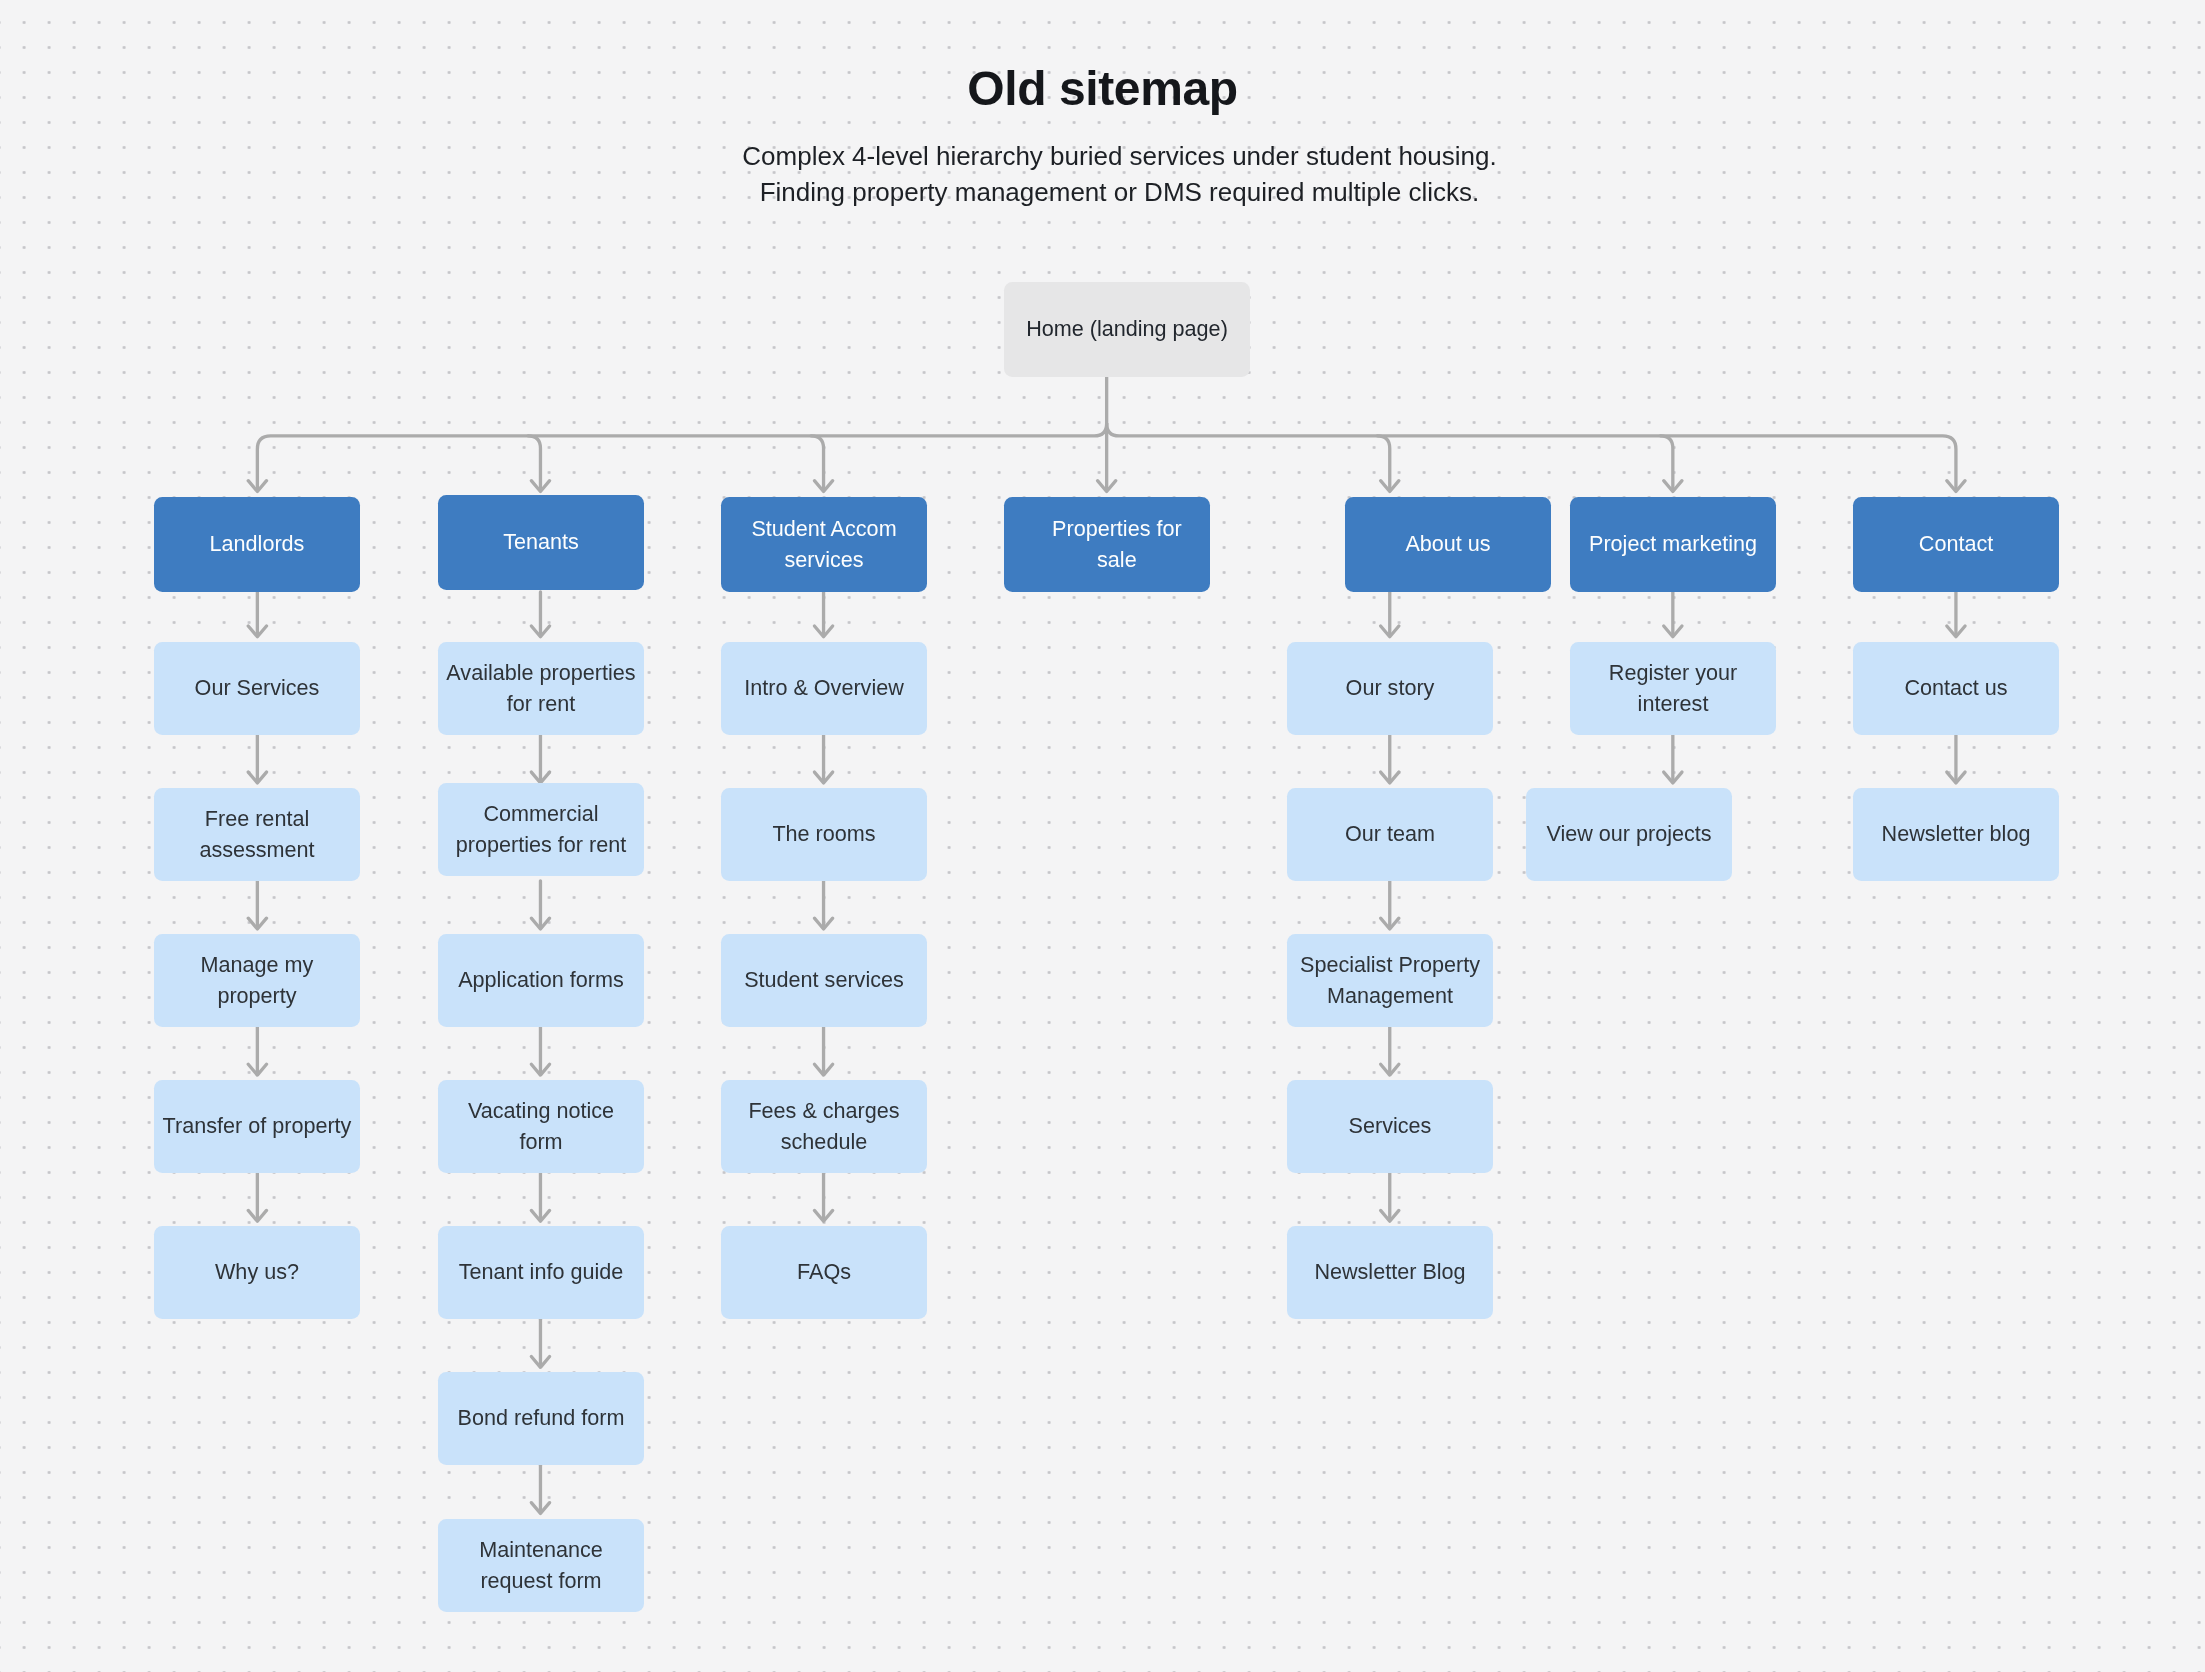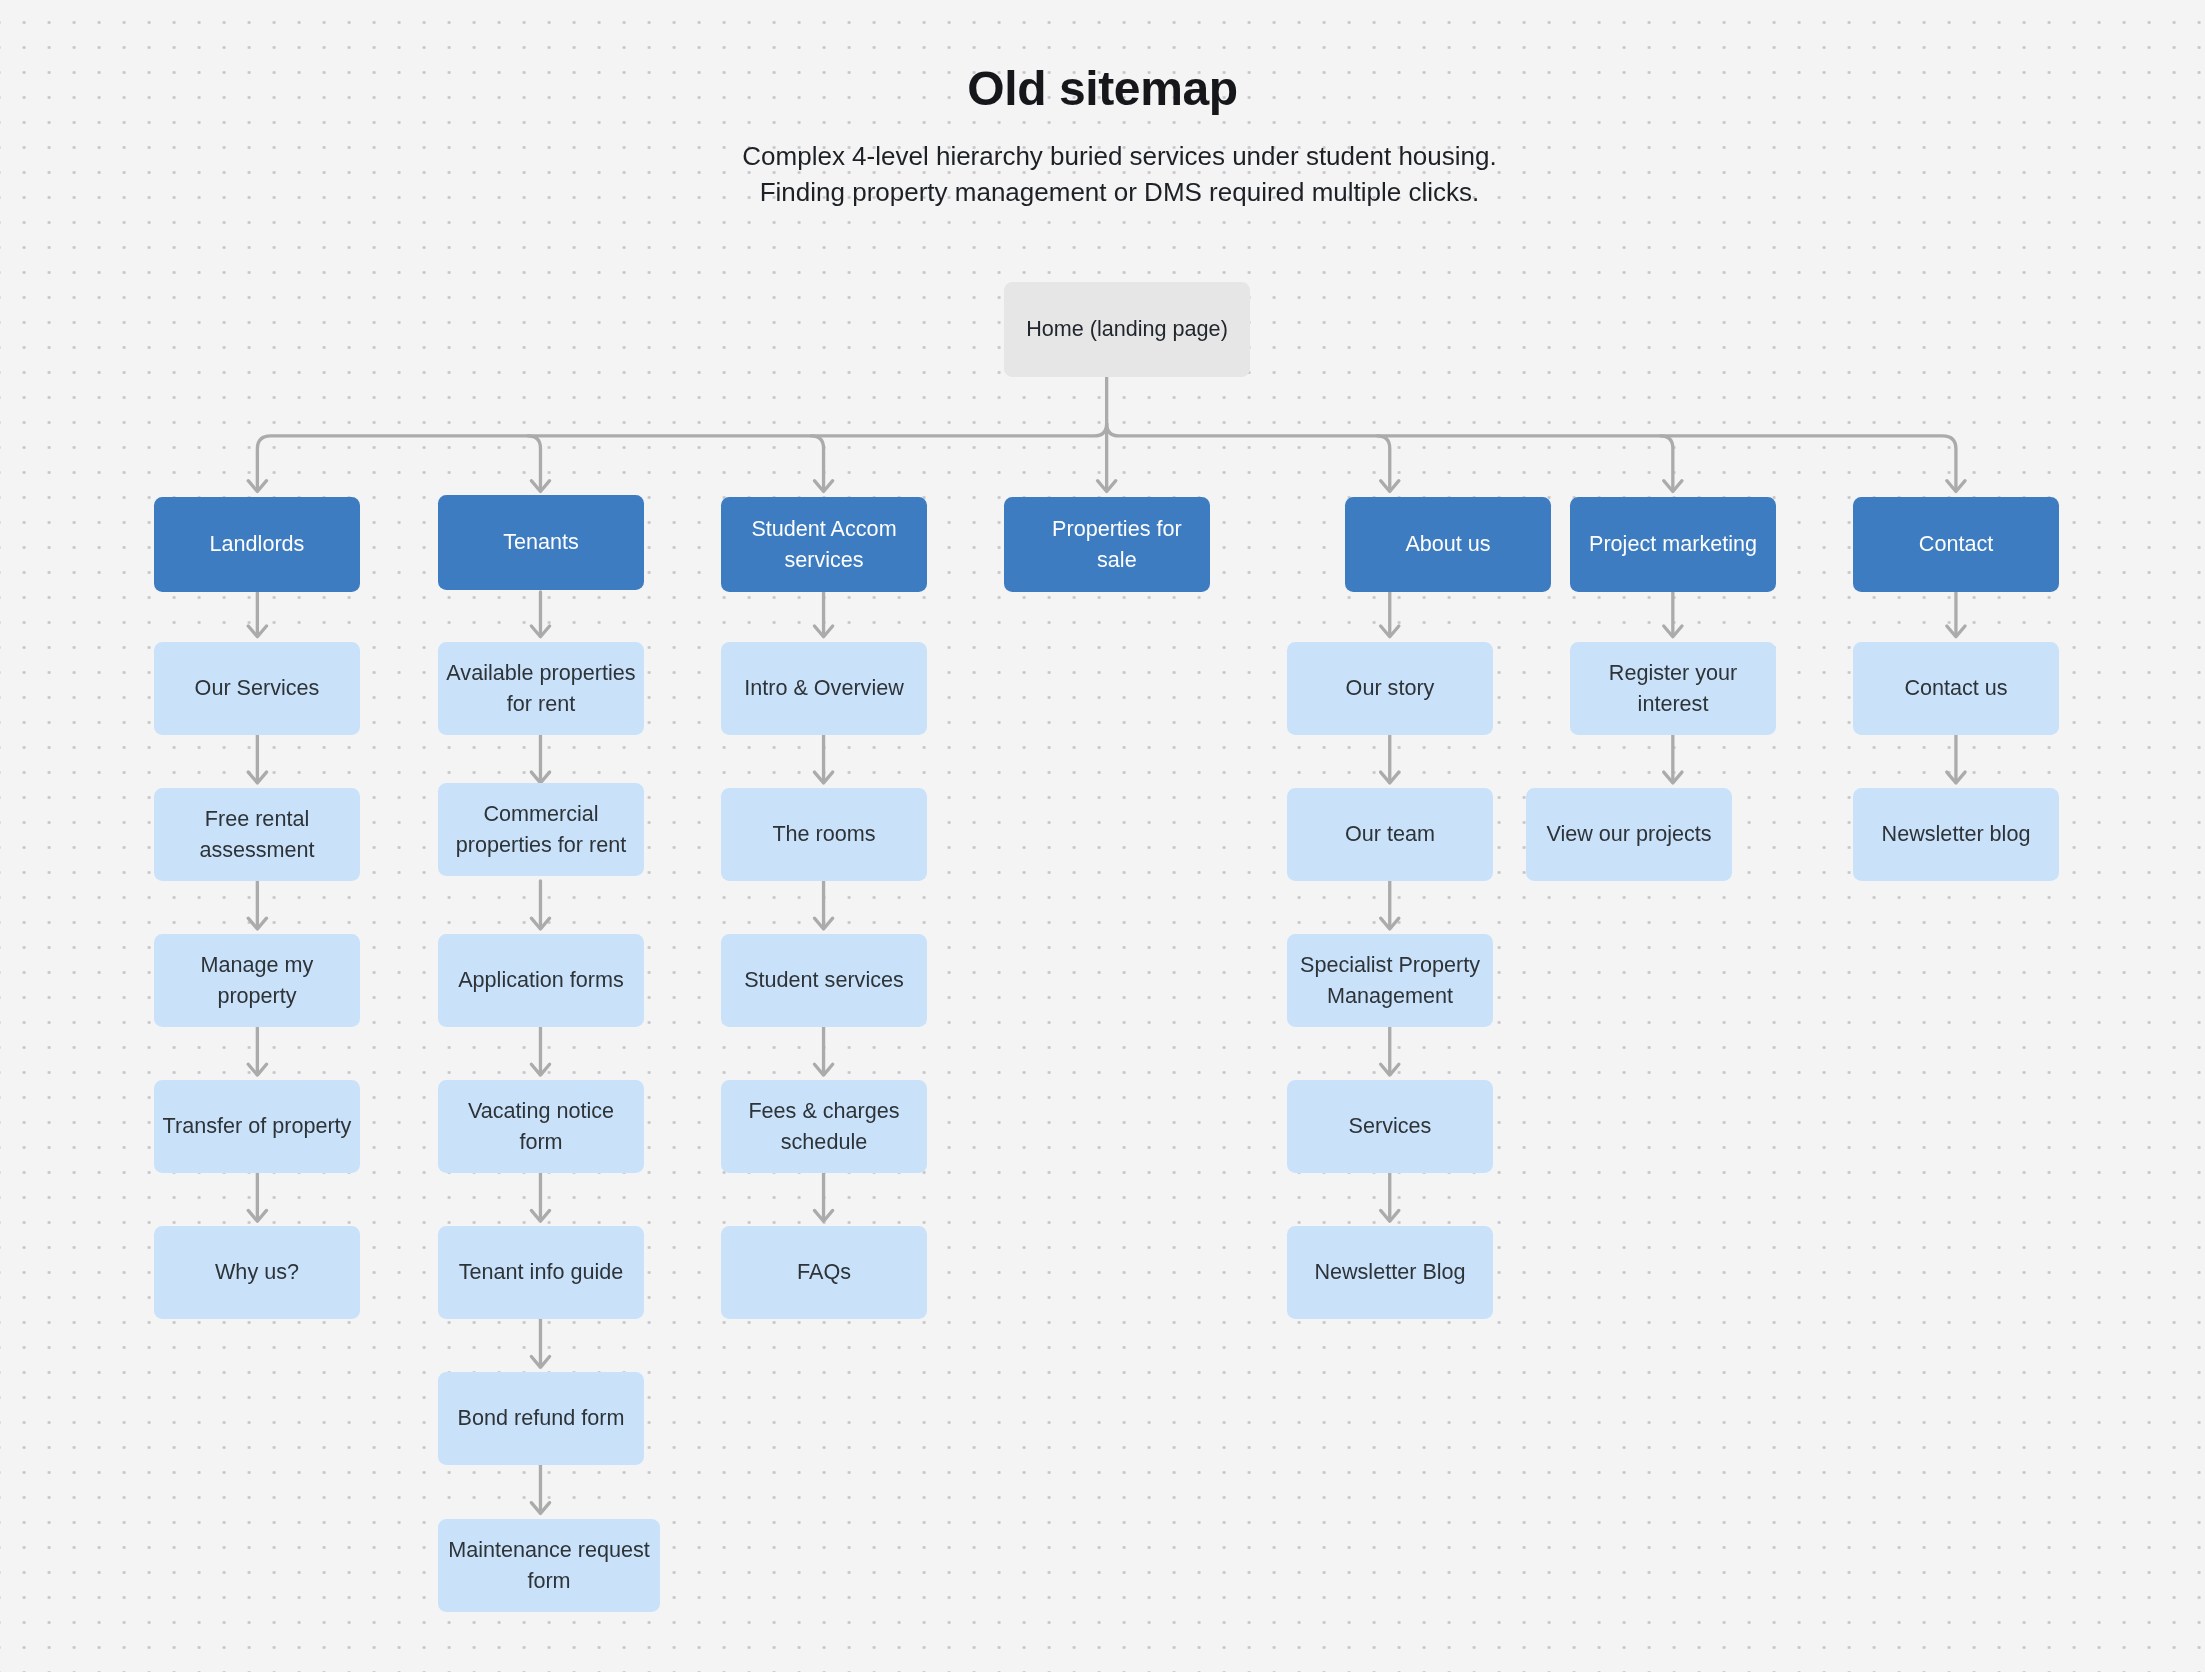--- a/index.html
+++ b/index.html
@@ -141,21 +141,21 @@
       <div class="node leaf" style="left: 154px; top: 934px; width: 206px; height: 93px; background: rgb(201, 226, 250); color: rgb(46, 51, 56);">Manage my property</div>
       <div class="node leaf" style="left: 154px; top: 1080px; width: 206px; height: 93px; background: rgb(201, 226, 250); color: rgb(46, 51, 56);">Transfer of property</div>
       <div class="node leaf" style="left: 154px; top: 1226px; width: 206px; height: 93px; background: rgb(201, 226, 250); color: rgb(46, 51, 56);">Why us?</div>
       <div class="node branch" style="left: 438px; top: 495px; width: 206px; height: 95px; background: rgb(62, 124, 193); color: rgb(253, 254, 254);">Tenants</div>
       <div class="node leaf" style="left: 438px; top: 642px; width: 206px; height: 93px; background: rgb(201, 226, 250); color: rgb(46, 51, 56);">Available properties for rent</div>
       <div class="node leaf" style="left: 438px; top: 768px; width: 206px; height: 93px; background: rgb(201, 226, 250); color: rgb(46, 51, 56); margin-top: 15px;">Commercial properties for rent</div>
       <div class="node leaf" style="left: 438px; top: 934px; width: 206px; height: 93px; background: rgb(201, 226, 250); color: rgb(46, 51, 56);">Application forms</div>
       <div class="node leaf" style="left: 438px; top: 1080px; width: 206px; height: 93px; background: rgb(201, 226, 250); color: rgb(46, 51, 56);">Vacating notice form</div>
       <div class="node leaf" style="left: 438px; top: 1226px; width: 206px; height: 93px; background: rgb(201, 226, 250); color: rgb(46, 51, 56);">Tenant info guide</div>
       <div class="node leaf" style="left: 438px; top: 1372px; width: 206px; height: 93px; background: rgb(201, 226, 250); color: rgb(46, 51, 56);">Bond refund form</div>
-      <div class="node leaf" style="left: 438px; top: 1519px; width: 222px; height: 93px; background: rgb(201, 226, 250); color: rgb(46, 51, 56);">Maintenance request form</div>
+      <div class="node leaf" style="left: 438px; top: 1519px; width: 206px; height: 93px; background: rgb(201, 226, 250); color: rgb(46, 51, 56);">Maintenance request form</div>
       <div class="node branch" style="left: 721px; top: 497px; width: 206px; height: 95px; background: rgb(62, 124, 193); color: rgb(253, 254, 254);">Student Accom services</div>
       <div class="node leaf" style="left: 721px; top: 642px; width: 206px; height: 93px; background: rgb(201, 226, 250); color: rgb(46, 51, 56);">Intro &amp; Overview</div>
       <div class="node leaf" style="left: 721px; top: 788px; width: 206px; height: 93px; background: rgb(201, 226, 250); color: rgb(46, 51, 56);">The rooms</div>
       <div class="node leaf" style="left: 721px; top: 934px; width: 206px; height: 93px; background: rgb(201, 226, 250); color: rgb(46, 51, 56);">Student services</div>
       <div class="node leaf" style="left: 721px; top: 1080px; width: 206px; height: 93px; background: rgb(201, 226, 250); color: rgb(46, 51, 56);">Fees &amp; charges schedule</div>
       <div class="node leaf" style="left: 721px; top: 1226px; width: 206px; height: 93px; background: rgb(201, 226, 250); color: rgb(46, 51, 56);">FAQs</div>
       <div class="node branch" style="left: 1004px; top: 497px; width: 206px; height: 95px; background: rgb(62, 124, 193); color: rgb(253, 254, 254); padding-left: 28px;">Properties for sale</div>
       <div class="node branch" style="left: 1345px; top: 497px; width: 206px; height: 95px; background: rgb(62, 124, 193); color: rgb(253, 254, 254);">About us</div>
       <div class="node leaf" style="left: 1287px; top: 642px; width: 206px; height: 93px; background: rgb(201, 226, 250); color: rgb(46, 51, 56);">Our story</div>
       <div class="node leaf" style="left: 1287px; top: 788px; width: 206px; height: 93px; background: rgb(201, 226, 250); color: rgb(46, 51, 56);">Our team</div>

